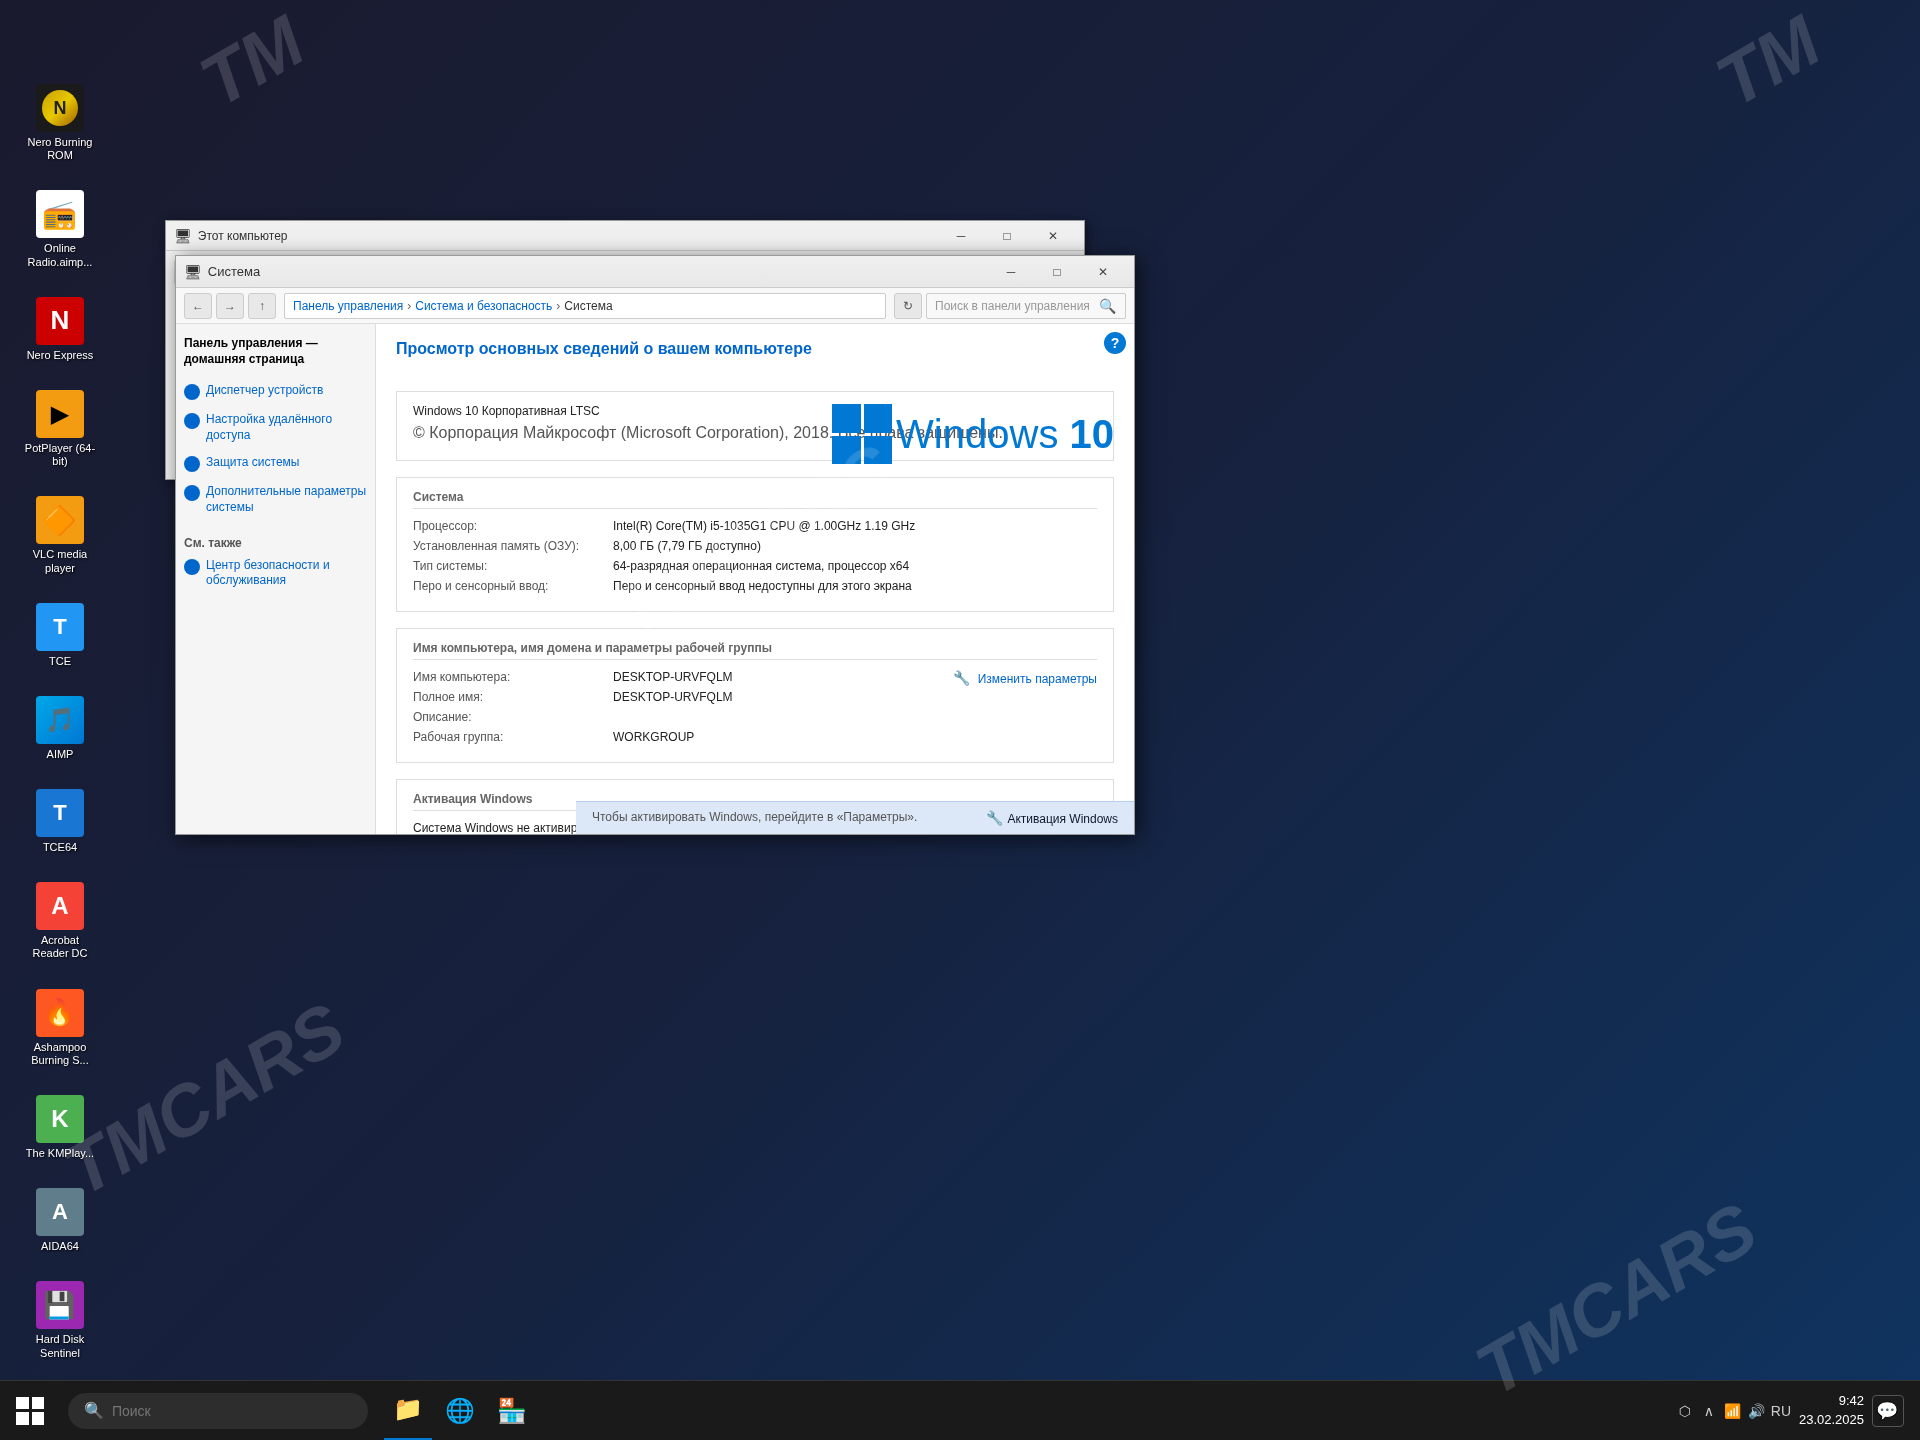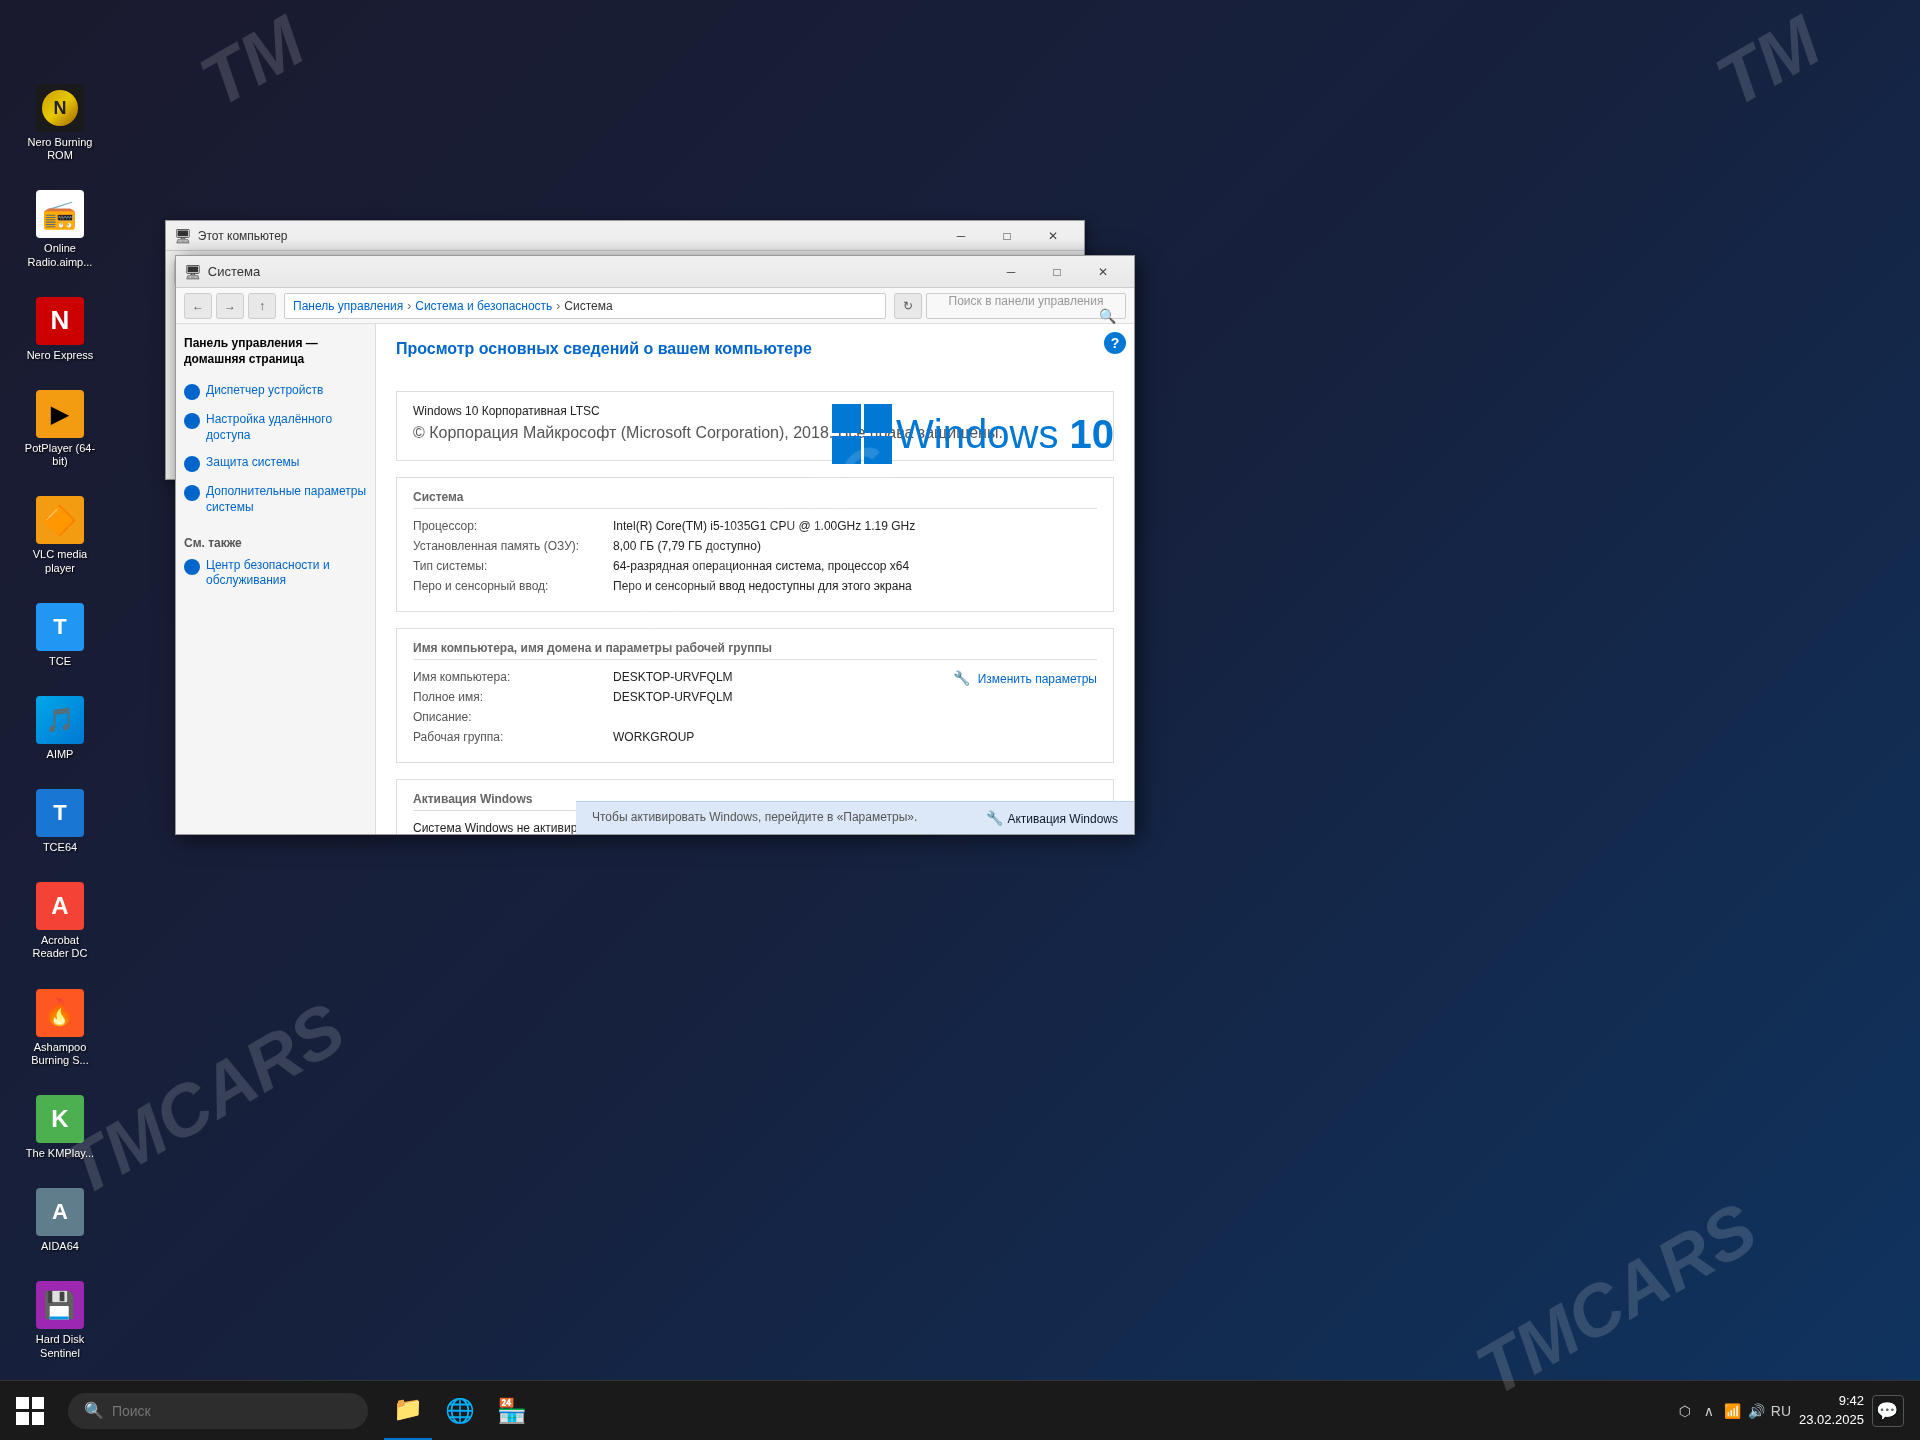--- a/index.html
+++ b/index.html
@@ -270,21 +270,20 @@
     .sys-search {
       width: 200px;
       height: 26px;
       border: 1px solid #ccc;
       border-radius: 2px;
       display: flex;
       align-items: center;
       padding: 0 8px;
       font-size: 12px;
       color: #999;
-      flex-direction: column;
     }
     .sys-body {
       display: flex;
       height: calc(100% - 68px);
     }
     .sys-sidebar {
       width: 200px;
       background: #f5f5f5;
       border-right: 1px solid #ddd;
       padding: 12px 8px;

